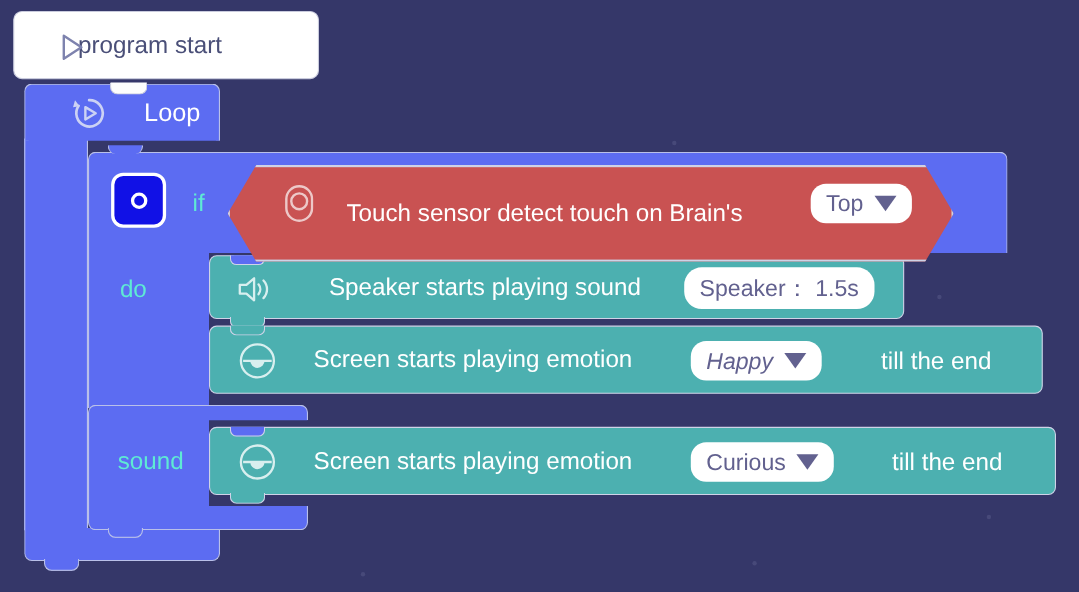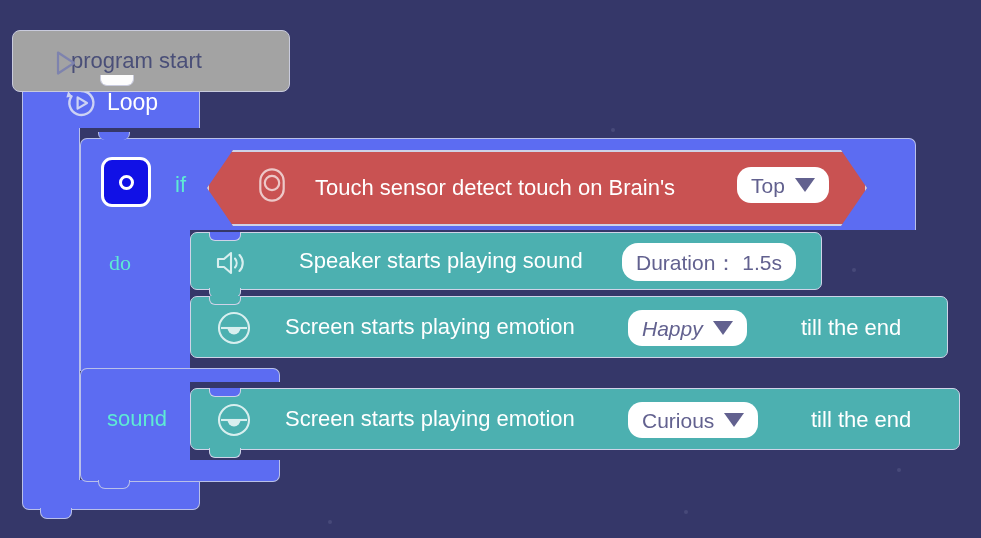--- a/index.html
+++ b/index.html
@@ -39,24 +39,24 @@
     box-sizing: border-box;
     color: #ffffff;
     font-size: 21px;
     line-height: 1;
     white-space: nowrap;
   }
 
   
   #start-block {
     left: 12px;
-    top: 30px;
+    top: 10px;
     width: 278px;
     height: 62px;
-    background: #a3a3a3;
+    background: #ffffff;
     border-radius: 8px;
     border: 1px solid #c9cbdd;
     display: flex;
     align-items: center;
     color: #4a4f78;
     z-index: 6;
   }
   #start-block .lbl {
     margin-left: 58px;
     font-size: 22px;
@@ -90,21 +90,21 @@
     height: 52px;
     background: #5c6cf2;
     border: 1px solid #b9c0e9;
     border-bottom: none;
     border-radius: 7px 7px 0 0;
     display: flex;
     align-items: center;
     z-index: 3;
   }
   #loop-head .lbl {
-    margin-left: 84px;
+    margin-left: 108px;
     font-size: 23px;
   }
   .loop-icon {
     position: absolute;
     left: 42px;
     top: 10px;
     width: 32px;
     height: 32px;
   }
 
@@ -221,21 +221,21 @@
     z-index: 3;
   }
 
   .kw {
     position: absolute;
     font-size: 22px;
     color: #5eead4;
     z-index: 6;
   }
   #kw-if   { left: 175px; top: 172px; }
-  #kw-do   { left: 109px; top: 250px; font-family: Liberation Serif, serif; }
+  #kw-do   { left: 109px; top: 250px; }
   #kw-else { left: 107px; top: 406px; }
 
   
   #if-toggle {
     left: 101px;
     top: 157px;
     width: 50px;
     height: 50px;
     background: #1111e6;
     border: 3px solid #ffffff;
@@ -251,21 +251,21 @@
     border: 3px solid #ffffff;
     border-radius: 50%;
     box-sizing: border-box;
   }
 
   
   #cond-block {
     left: 207px;
     top: 150px;
     width: 660px;
-    height: 76px;
+    height: 88px;
     z-index: 6;
   }
   #cond-block .hexshell {
     position: absolute;
     inset: 0;
     background: #c95252;
     border: 2px solid #ced2e6;
     -webkit-clip-path: polygon(26px 0, 100% 0, 100% 0, calc(100% - 1px) 0, 100% 50%, calc(100% - 1px) 100%, 100% 100%, 26px 100%, 0 50%);
     clip-path: polygon(26px 0, calc(100% - 26px) 0, 100% 50%, calc(100% - 26px) 100%, 26px 100%, 0 50%);
   }
@@ -449,21 +449,21 @@
 
   <div class="blk teal" id="speaker-block">
     <div class="blk-notch-top"></div>
     <svg class="speaker-icon" viewBox="0 0 32 28">
       <path d="M3 10 H9 L16 4 V24 L9 18 H3 Z" fill="none" stroke="#d8efef" stroke-width="2.1" stroke-linejoin="round"></path>
       <path d="M20 9.5 A7 7 0 0 1 20 18.5" fill="none" stroke="#d8efef" stroke-width="2.1" stroke-linecap="round"></path>
       <path d="M24.5 6 A11.5 11.5 0 0 1 24.5 22" fill="none" stroke="#d8efef" stroke-width="2.1" stroke-linecap="round"></path>
     </svg>
     <span class="act-txt">Speaker starts playing sound</span>
     <div class="chip" id="duration-chip">
-      <span>Duration： 1.5s</span>
+      <span>Speaker： 1.5s</span>
     </div>
     <div class="blk-notch-bottom"></div>
   </div>
 
   <div class="blk teal" id="happy-block">
     <div class="blk-notch-top" style="background:#4cb0b0;"></div>
     <svg class="face-icon" viewBox="0 0 34 34">
       <circle cx="17" cy="17" r="15" fill="none" stroke="#d8efef" stroke-width="2.1"></circle>
       <path d="M4 17 H30" stroke="#d8efef" stroke-width="2.1"></path>
       <path d="M10.5 17 A6.5 6.5 0 0 0 23.5 17 Z" fill="#d8efef"></path>

